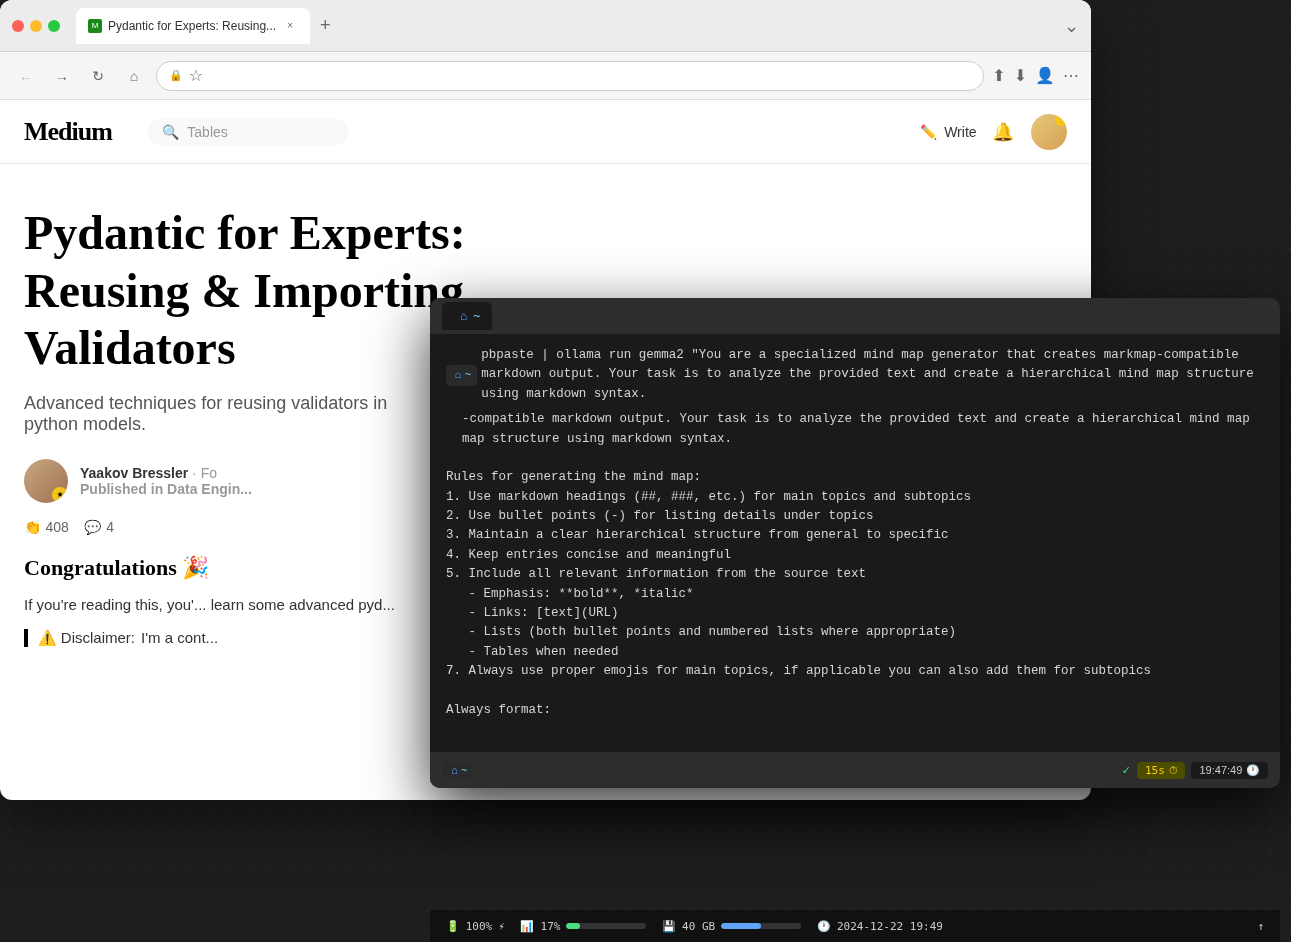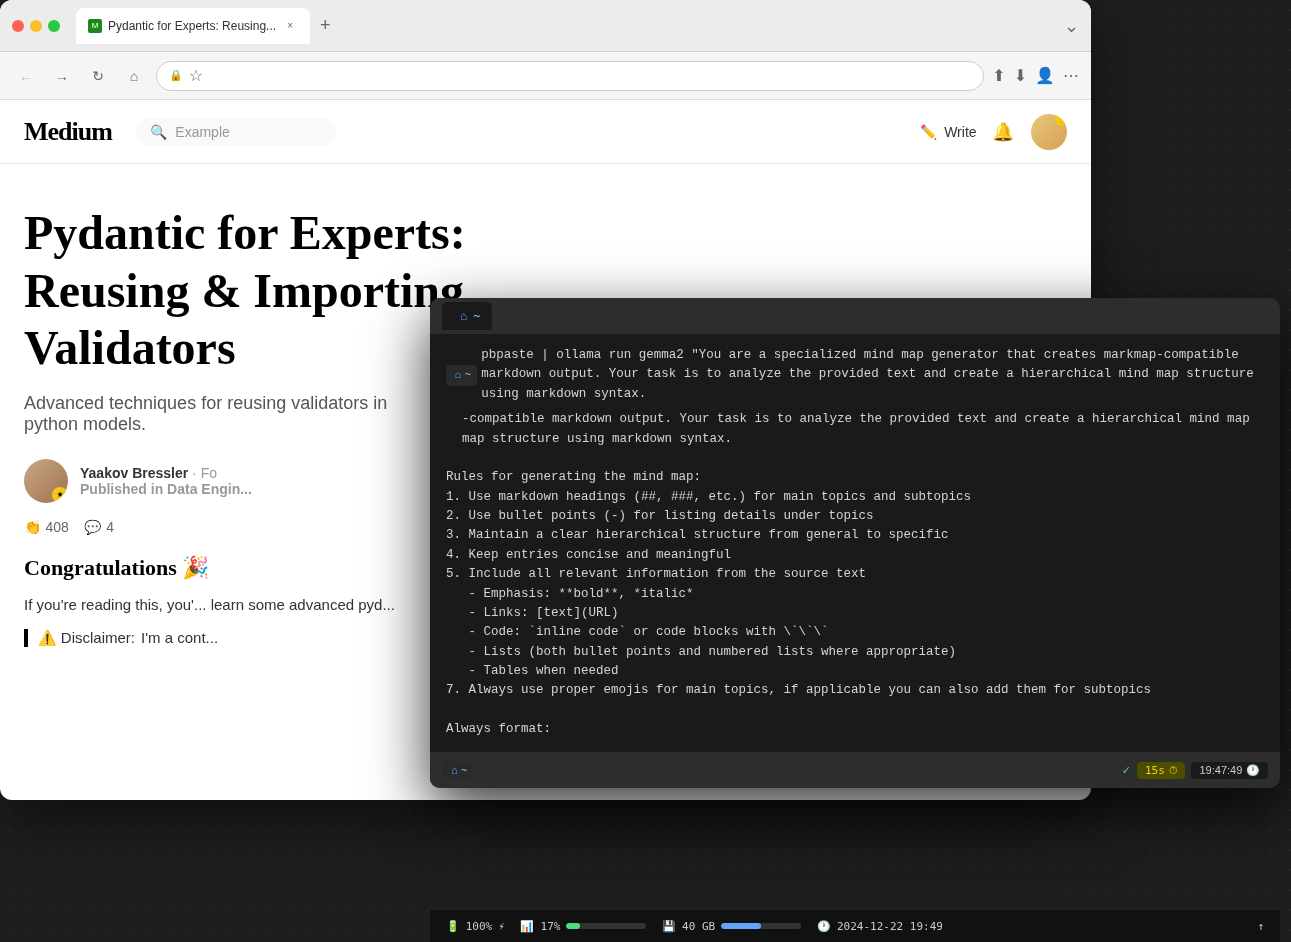--- a/index.html
+++ b/index.html
@@ -141,21 +141,21 @@
     }
 
     
     .medium-header {
       height: 64px;
       background: #fff;
       border-bottom: 1px solid #e6e6e6;
       display: flex;
       align-items: center;
       padding: 0 24px;
-      gap: 24px;
+      gap: 36px;
     }
     .medium-logo {
       font-family: 'Georgia', serif;
       font-size: 26px;
       font-weight: bold;
       color: #000;
       letter-spacing: -1px;
     }
     .medium-search {
       display: flex;
@@ -475,21 +475,21 @@
     <span class="nav-icon">⬆</span>
     <span class="nav-icon">⬇</span>
     <span class="nav-icon">👤</span>
     <span class="nav-icon">⋯</span>
   </div>
 
   <div class="medium-header">
     <span class="medium-logo">Medium</span>
     <div class="medium-search">
       <span class="medium-search-icon">🔍</span>
-      <span class="medium-search-text">Example</span>
+      <span class="medium-search-text">Tables</span>
     </div>
     <div class="medium-nav-right">
       <div class="write-btn">
         <span>✏️</span>
         <span>Write</span>
       </div>
       <span class="bell-icon">🔔</span>
       <div class="avatar">
         <div class="avatar-badge"></div>
       </div>
@@ -562,21 +562,20 @@
 map structure using markdown syntax.</div>
     <div class="term-line">&nbsp;</div>
     <div class="term-line">Rules for generating the mind map:</div>
     <div class="term-line">1. Use markdown headings (##, ###, etc.) for main topics and subtopics</div>
     <div class="term-line">2. Use bullet points (-) for listing details under topics</div>
     <div class="term-line">3. Maintain a clear hierarchical structure from general to specific</div>
     <div class="term-line">4. Keep entries concise and meaningful</div>
     <div class="term-line">5. Include all relevant information from the source text</div>
     <div class="term-line">   - Emphasis: **bold**, *italic*</div>
     <div class="term-line">   - Links: [text](URL)</div>
-    <div class="term-line">   - Code: `inline code` or code blocks with \`\`\`</div>
     <div class="term-line">   - Lists (both bullet points and numbered lists where appropriate)</div>
     <div class="term-line">   - Tables when needed</div>
     <div class="term-line">7. Always use proper emojis for main topics, if applicable you can also add them for subtopics</div>
     <div class="term-line">&nbsp;</div>
     <div class="term-line">Always format:</div>
 
   </div>
 
   <div class="terminal-statusbar">
     <span class="prompt-badge">

